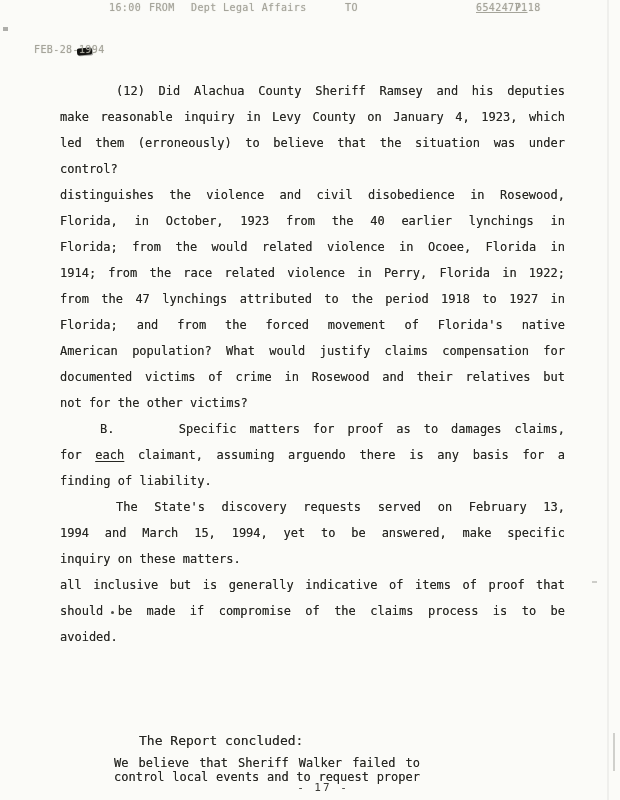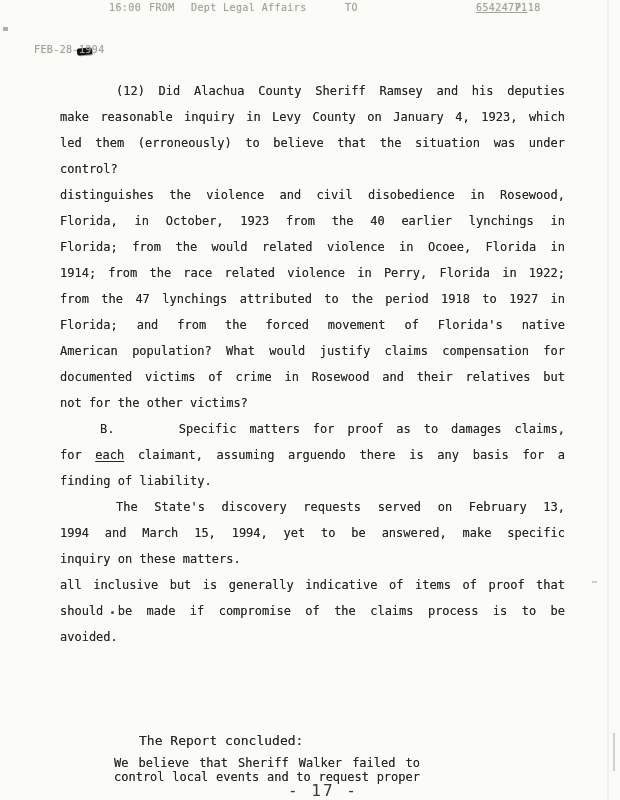--- a/index.html
+++ b/index.html
@@ -98,21 +98,21 @@
     text-shadow: 0 0 0.5px rgba(38,38,34,0.55);
   }
   .quote-block .qln {
     height: 13.5px; line-height: 13.5px;
     text-align: justify; text-align-last: justify;
     overflow: hidden;
   }
   .page-number {
     position: absolute; top: 781px; left: 0; width: 620px;
     padding-left: 26px;
-    text-align: center; font-size: 16px; letter-spacing: 2px;
+    text-align: center; font-size: 11px; letter-spacing: 2px;
     color: #3a3a36;
   }
 </style>
 </head>
 <body>
 
 <div class="page">
 
   <div class="edge-line-right"></div>
   <div class="edge-dash"></div>

